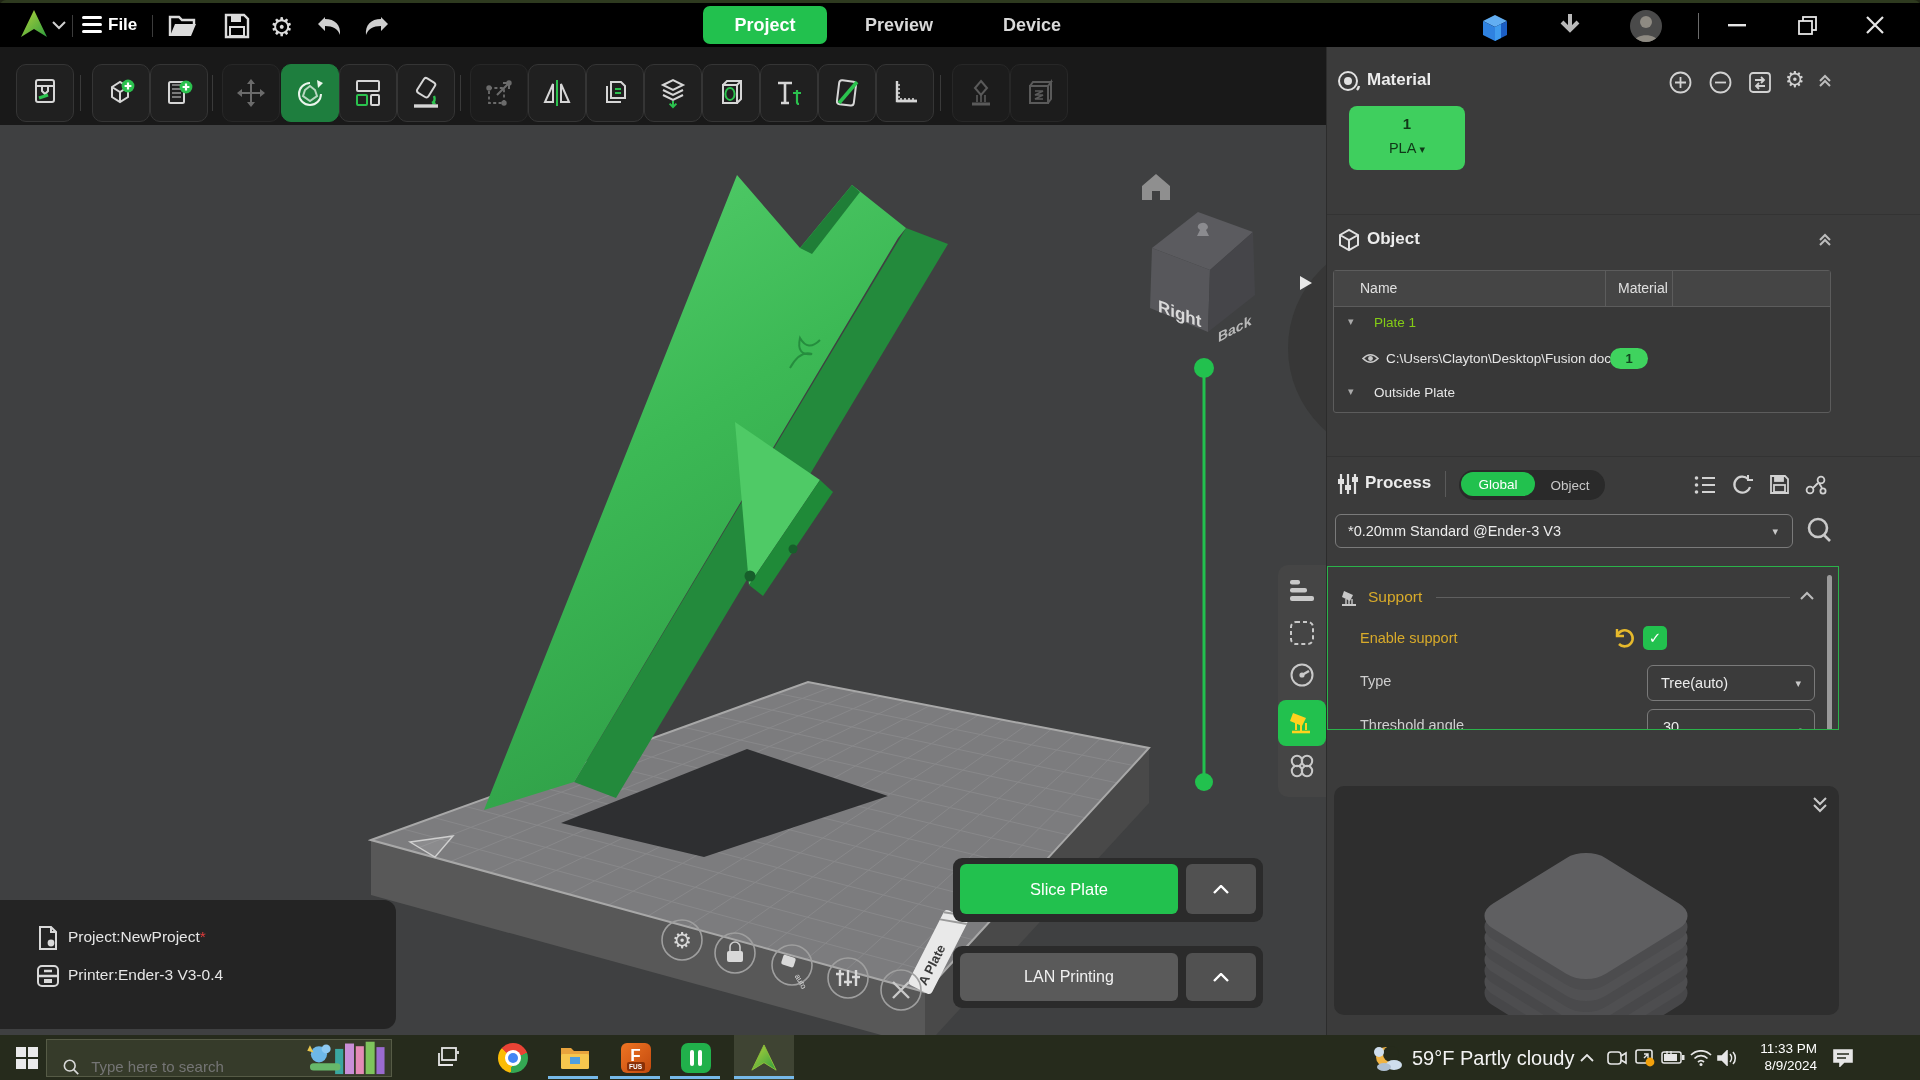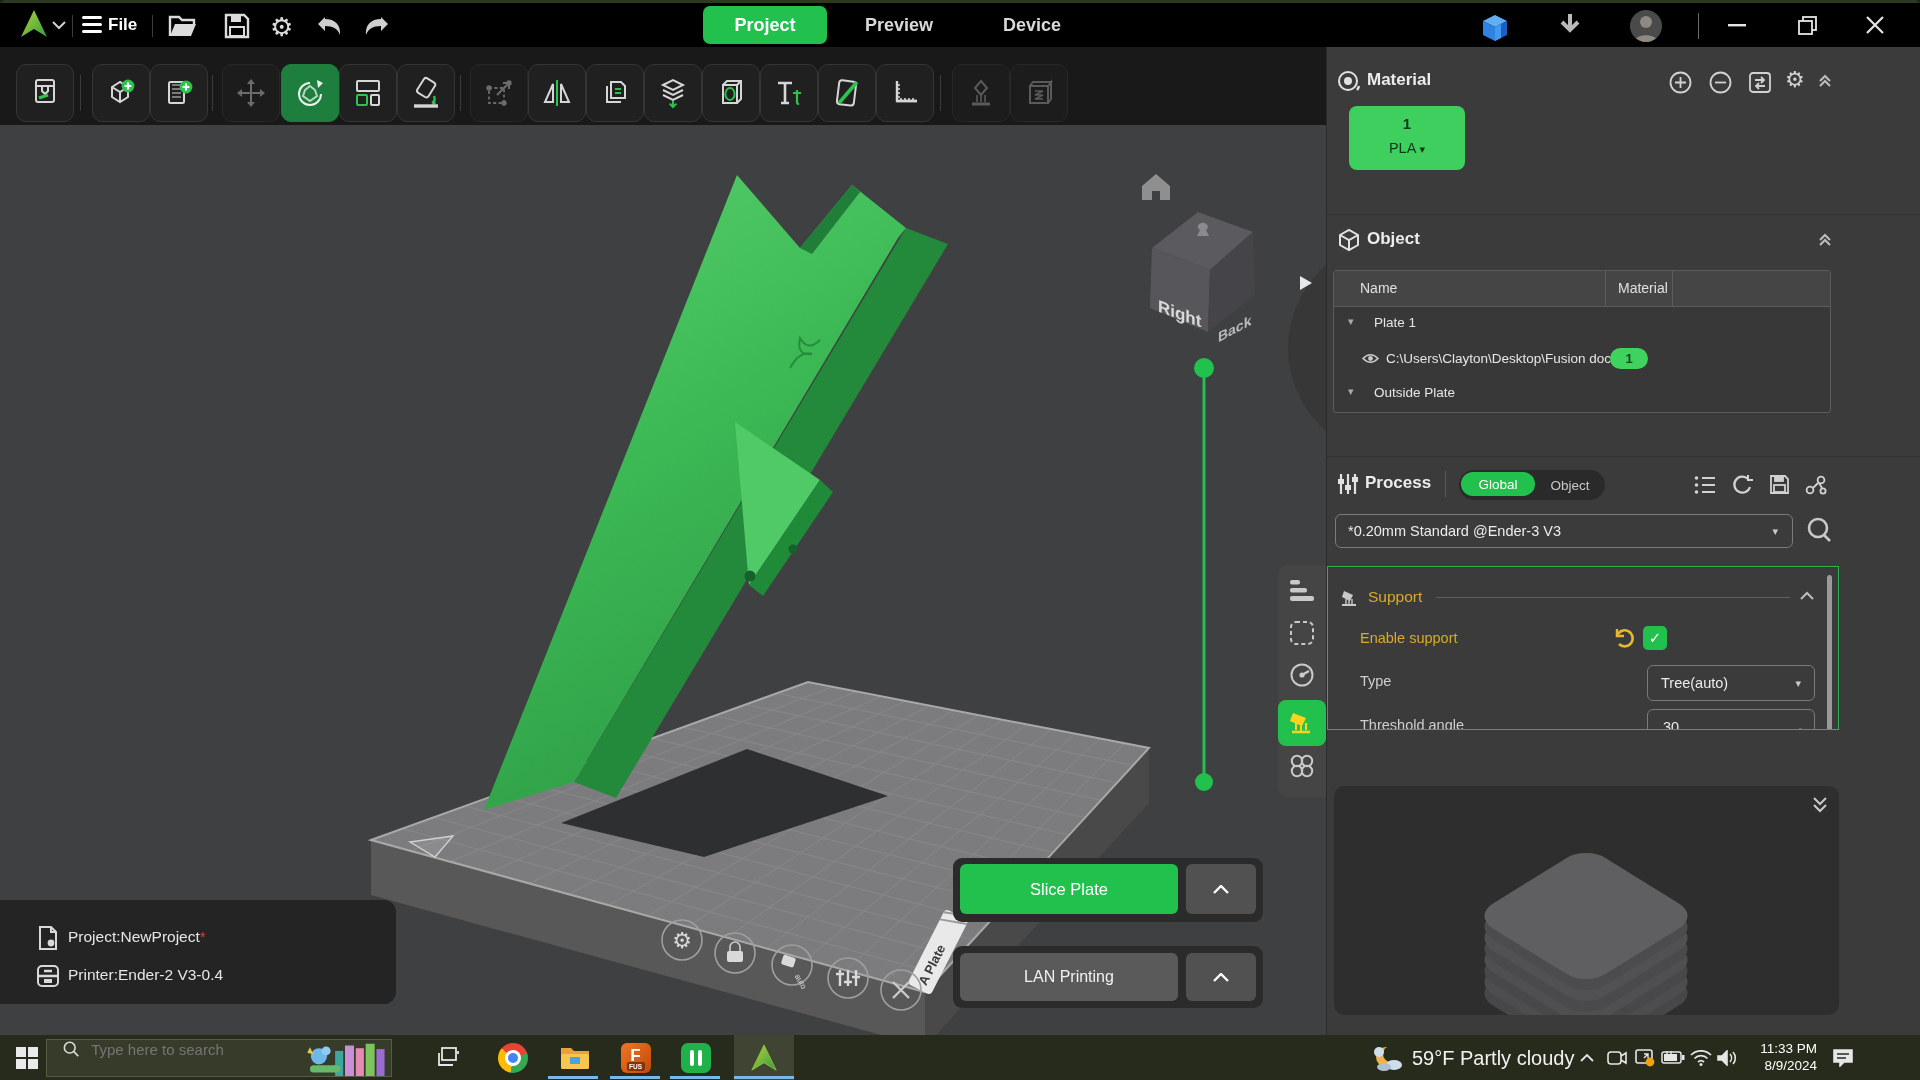--- a/index.html
+++ b/index.html
@@ -29,27 +29,27 @@
   .hdiv{position:absolute;left:0;width:594px;height:1px;background:#333;}
   .lab-y{color:#d9ab2a;font-size:14.5px;}
   .lab-g{color:#cfcfcf;font-size:14.5px;}
   .fld{position:absolute;box-sizing:border-box;border:1px solid #7a7a7a;border-radius:6px;background:#3b3b3b;
        color:#ececec;font-size:14.5px;display:flex;align-items:center;cursor:pointer;}
   
   .btn-wrap{position:absolute;background:#2b2b2b;border-radius:9px;}
   .btn{position:absolute;border-radius:6px;display:flex;align-items:center;justify-content:center;
        font-size:16.5px;color:#fff;cursor:pointer;}
   
-  #statusbox{left:0;top:900px;width:396px;height:104px;background:rgba(35,35,35,.95);border-radius:0 12px 12px 0;color:#e6e6e6;font-size:15.5px;}
+  #statusbox{left:0;top:900px;width:396px;height:129px;background:rgba(35,35,35,.95);border-radius:0 12px 12px 0;color:#e6e6e6;font-size:15.5px;}
   
   #taskbar{left:0;top:1035px;width:1920px;height:45px;background:#262b1c;}
   .tk-ic{position:absolute;top:4px;width:37px;height:37px;display:flex;align-items:center;justify-content:center;cursor:pointer;}
   .underl{position:absolute;top:41px;height:3px;background:#76b9e9;}
   #searchbox{position:absolute;left:46px;top:4px;width:346px;height:38px;background:#363b2a;border:1px solid #565b46;
-     box-sizing:border-box;display:flex;align-items:flex-start;overflow:hidden;}
+     box-sizing:border-box;display:flex;align-items:flex-end;overflow:hidden;}
   #searchbox input{background:transparent;border:none;outline:none;color:#d8d8d8;font-size:15px;width:190px;
      font-family:"Liberation Sans",sans-serif;}
   .tray-txt{color:#f2f2f2;font-size:20px;}
   .clock{color:#fff;font-size:13.5px;text-align:right;line-height:17px;}
   svg{display:block;}
   .nosel{user-select:none;}
 </style>
 </head>
 <body>
 
@@ -433,21 +433,21 @@
         </svg>
     </div>
     <div class="abs" style="left:68px;top:28px"><span>Project:NewProject</span><span style="color:#e03c3c">*</span></div>
     <div class="abs" style="left:36px;top:64px">
       <svg width="24" height="24" viewBox="0 0 24 24" fill="none" stroke="#d9d9d9" stroke-width="2">
           <rect x="2" y="2" width="20" height="20" rx="4"></rect>
           <path d="M2 12 h20 M8 7 h8" stroke-width="2.4"></path>
           <rect x="8" y="15" width="8" height="4" fill="#d9d9d9" stroke="none"></rect>
         </svg>
     </div>
-    <div class="abs" style="left:68px;top:66px">Printer:Ender-2 V3-0.4</div>
+    <div class="abs" style="left:68px;top:66px">Printer:Ender-3 V3-0.4</div>
   </div>
 
   <div id="rpanel" class="abs">
 
     <div class="abs" style="left:10px;top:22px">
       <svg width="24" height="24" viewBox="0 0 24 24" fill="none" stroke="#e2e2e2" stroke-width="2">
           <circle cx="11" cy="12" r="9"></circle>
           <circle cx="11" cy="12" r="3" fill="#e2e2e2"></circle>
           <path d="M20 21 a9 9 0 0 0 2 -4" stroke-width="2.4"></path>
         </svg>
@@ -498,21 +498,21 @@
     </div>
     <div class="abs" style="left:6px;top:223px;width:498px;height:143px;background:#383838;border:1px solid #5c5c5c;border-radius:3px;box-sizing:border-box">
       <div style="position:absolute;left:0;top:0;width:100%;height:36px;background:#454545;border-bottom:1px solid #5c5c5c;box-sizing:border-box">
         <span style="position:absolute;left:26px;top:9px;font-size:14px;color:#e0e0e0">Name</span>
         <span style="position:absolute;left:271px;top:0;width:1px;height:36px;background:#5c5c5c"></span>
         <span style="position:absolute;left:284px;top:9px;font-size:14px;color:#e0e0e0">Material</span>
         <span style="position:absolute;left:338px;top:0;width:1px;height:36px;background:#5c5c5c"></span>
       </div>
       <div style="position:absolute;left:0;top:36px;width:100%;height:35px">
         <span style="position:absolute;left:14px;top:8px;color:#aaa;font-size:11px">▾</span>
-        <span style="position:absolute;left:40px;top:8px;font-size:13.5px;color:#e5e5e5">Plate 1</span>
+        <span style="position:absolute;left:40px;top:8px;font-size:13.5px;color:#84cc16">Plate 1</span>
       </div>
       <div style="position:absolute;left:0;top:71px;width:100%;height:35px">
         <svg style="position:absolute;left:28px;top:10px" width="17" height="13" viewBox="0 0 17 13">
             <path d="M1 6.5 Q8.5 -1 16 6.5 Q8.5 14 1 6.5 z" fill="none" stroke="#c9c9c9" stroke-width="1.6"></path>
             <circle cx="8.5" cy="6.5" r="2.4" fill="#c9c9c9"></circle>
           </svg>
         <span style="position:absolute;left:52px;top:9px;font-size:13.5px;color:#e6e6e6">C:\Users\Clayton\Desktop\Fusion doc</span>
         <span style="position:absolute;left:276px;top:6px;width:38px;height:21px;background:#3fd35e;border-radius:11px;color:#11461f;font-size:13px;font-weight:bold;text-align:center;line-height:21px">1</span>
       </div>
       <div style="position:absolute;left:0;top:106px;width:100%;height:35px">

